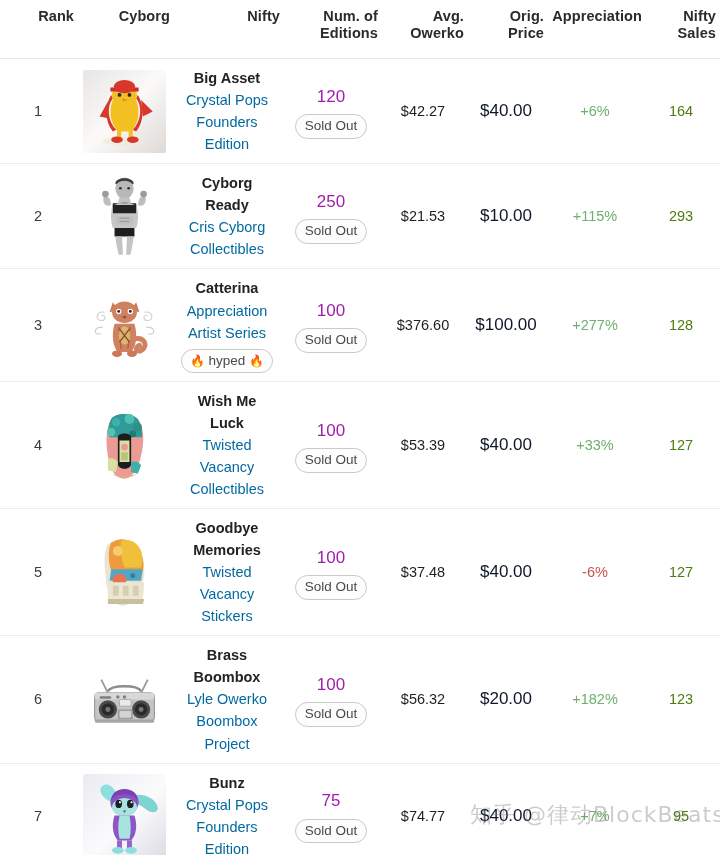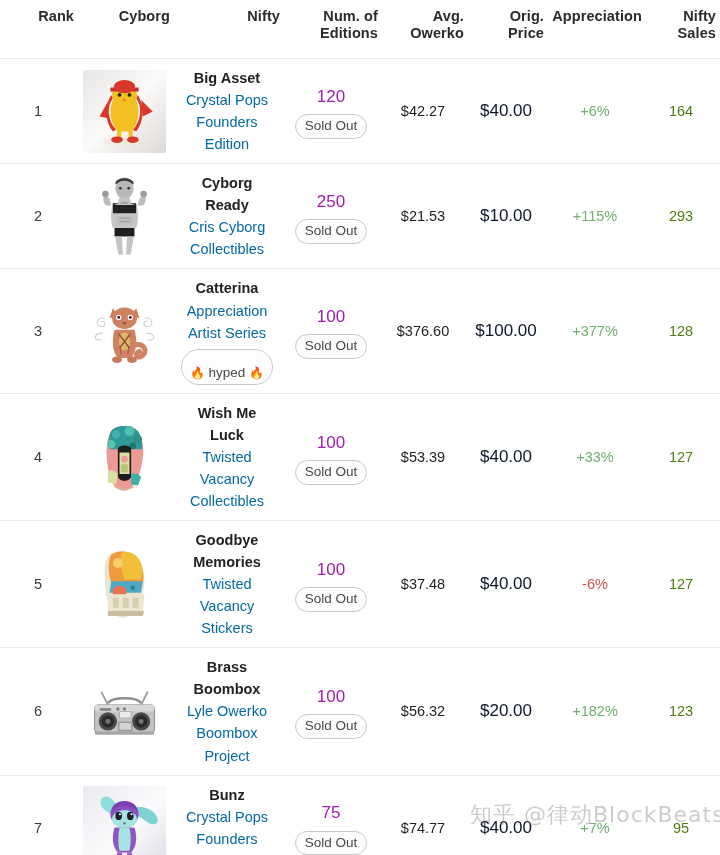--- a/index.html
+++ b/index.html
@@ -101,21 +101,21 @@
     border: 1px solid #c9c9c9;
     border-radius: 999px;
     background: #fdfdfd;
     color: #4a4a4a;
     font-size: 13.5px;
     line-height: 1;
     padding: 4px 9px 5px 9px;
     margin-top: 5px;
     white-space: nowrap;
   }
-  .pill-hyped { padding: 16px 8px 5px 8px; }
+  .pill-hyped { padding: 4px 8px 5px 8px; }
   .pill-hyped .flame { font-size: 12px; }
 
   .ed-count { font-size: 17px; color: #a21caf; line-height: 1.5; }
 
   .resale { font-weight: normal; color: #1f1f1f; font-size: 14.5px; }
   .orig   { color: #0f172a; font-size: 17px; }
   .appr   { font-size: 14.5px; font-weight: normal; }
   .appr.up   { color: #6eb06c; }
   .appr.down { color: #c9524f; }
   .sales  { color: #4d7c0f; font-size: 14.5px; }
@@ -281,21 +281,21 @@
     <ellipse cx="41" cy="84" rx="6" ry="4" fill="#c9795a"></ellipse>
     <ellipse cx="59" cy="84" rx="6" ry="4" fill="#c9795a"></ellipse>
   </svg>
             </div>
           </td>
           <td class="nifty-cell"><div class="nifty-name" style="white-space: pre-line;">Catterina</div><div class="nifty-coll">Appreciation
 Artist Series</div><span class="pill pill-hyped"><span class="flame">🔥</span><span> hyped </span><span class="flame">🔥</span></span></td>
           <td><div class="ed-count">100</div><span class="pill">Sold Out</span></td>
           <td class="resale">$376.60</td>
           <td class="orig">$100.00</td>
-          <td class="appr up">+377%</td>
+          <td class="appr up">+277%</td>
           <td class="sales">128</td>
           <td class="vol">$2</td>
         </tr>
         <tr>
           <td class="rank-cell">4</td>
           <td class="thumb-cell">
             <div class="thumb">
               <svg id="wish-me-luck-thumbnail" viewBox="0 0 100 100">
     <rect width="100" height="100" fill="#ffffff"></rect>
     <path d="M34 18 C40 10 58 10 66 18 C74 28 74 46 70 62 C66 80 58 90 50 90 C40 90 32 80 30 62 C27 44 28 28 34 18 Z" fill="#eb9a96"></path>

